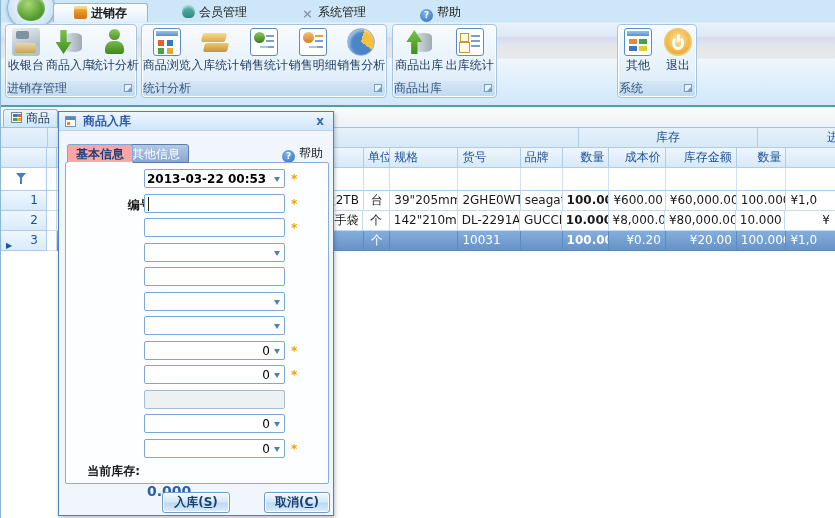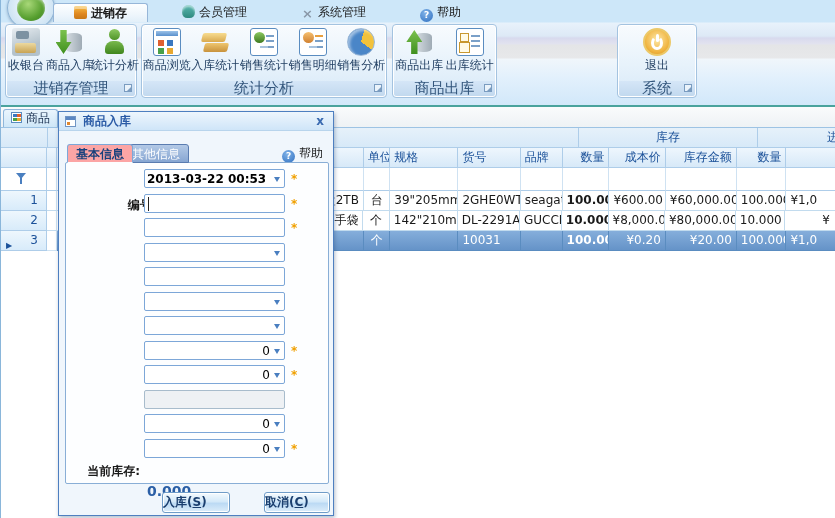--- a/index.html
+++ b/index.html
@@ -22,21 +22,21 @@
   .tic-sys{background:none;color:#8a98a8;font-weight:bold;font-size:13px;line-height:13px;text-align:center;}
   .qcirc{display:inline-block;width:13px;height:13px;margin-right:4px;vertical-align:-2px;border-radius:50%;
     background:radial-gradient(circle at 40% 30%,#7fb2e8,#2f6fc0);color:#fff;font-size:9px;font-weight:bold;line-height:13px;text-align:center;}
   .rbody{position:absolute;left:0;top:23px;width:835px;height:77px;}
   .rgroup{position:absolute;top:1px;height:74px;border:1px solid #a4c3e0;border-radius:4px;
     background:linear-gradient(180deg,#f8fbfe,#e7f2fb 55%,#d7e9f8);box-shadow:inset 0 0 0 1px #fff;}
   .rbtns{position:absolute;left:0;right:0;top:1px;height:56px;display:flex;justify-content:space-evenly;align-items:flex-start;}
   .rbtn{text-align:center;padding-top:2px;min-width:40px;cursor:default;}
   .rlabel{font-size:12px;color:#1c3a5e;white-space:nowrap;margin-top:1px;}
   .gband{position:absolute;left:1px;right:1px;bottom:1px;height:15px;border-radius:0 0 3px 3px;
-    background:linear-gradient(#d5e6f7,#c2d9ef);font-size:15px;color:#33567c;text-align:center;line-height:15px;}
+    background:linear-gradient(#d5e6f7,#c2d9ef);font-size:12px;color:#33567c;text-align:left;line-height:15px;}
   .launcher{position:absolute;right:3px;top:3px;width:8px;height:8px;border:1px solid #7a9cc0;background:#eaf3fb;}
   .launcher::after{content:"";position:absolute;right:0;bottom:0;width:0;height:0;border-left:4px solid transparent;border-bottom:4px solid #7a9cc0;}
   .dda-sm{width:0;height:0;border:3px solid transparent;border-top:4px solid #3c5a78;display:inline-block;margin-top:2px;}
 
   
   .i28{position:relative;width:28px;height:28px;margin:0 auto;}
   .ic-cashier{background:linear-gradient(160deg,#e9eef2,#b3c2cc 65%);border-radius:3px;}
   .ic-cashier::before{content:"";position:absolute;left:4px;top:3px;width:13px;height:8px;background:#7d92a2;border-radius:2px;}
   .ic-cashier::after{content:"";position:absolute;left:3px;bottom:3px;width:21px;height:10px;background:linear-gradient(#ecd9a0,#c9a455);border-radius:2px;}
   .ic-db::before{content:"";position:absolute;right:1px;top:5px;width:17px;height:19px;background:linear-gradient(90deg,#d8dfe4,#9fabb5);border-radius:45%/20%;}
@@ -129,21 +129,21 @@
   .fbox input{position:absolute;left:2px;top:1px;width:120px;height:15px;border:none;outline:none;background:transparent;font-size:12px;padding:0;}
   .fbox input.num{left:auto;right:14px;text-align:right;width:110px;}
   .fbox input.dtv{font-weight:bold;width:118px;}
   .fbox.dis{background:#eef1f4;border-color:#a8bccc;}
   .dda{position:absolute;right:4px;top:7px;width:0;height:0;border:3px solid transparent;border-top:5px solid #4a7fc0;}
   .caret{position:absolute;left:3px;top:2px;width:1px;height:14px;background:#222;}
   .req{position:absolute;left:232px;top:3px;color:#f0a000;font-weight:bold;font-size:12px;}
   .stockrow{position:absolute;left:0;top:348px;width:276px;height:20px;}
   .stockval{position:absolute;left:88px;top:3px;font-size:14px;font-weight:bold;color:#2b5fa6;margin-top:20px;}
   .dbtn{position:absolute;top:380px;height:21px;border:1px solid #6f9cc8;border-radius:3px;font-size:12px;font-weight:bold;color:#1a3e6e;
-    background:linear-gradient(#f4fafe 0%,#d4e9f9 45%,#bcdaf4 55%,#dcedfa 100%);text-align:left;line-height:19px;cursor:default;box-shadow:inset 0 0 0 1px #fff;}
+    background:linear-gradient(#f4fafe 0%,#d4e9f9 45%,#bcdaf4 55%,#dcedfa 100%);text-align:center;line-height:19px;cursor:default;box-shadow:inset 0 0 0 1px #fff;}
   .dbtn u{text-decoration:underline;}
   .btn-in{left:103px;width:68px;}
   .btn-cancel{left:205px;width:66px;}
 </style>
 </head>
 <body>
 
 <div class="app">
 
   <div class="ribbon">
@@ -210,20 +210,21 @@
               <div class="i28 ic-card ic-check"></div>
               <div class="rlabel">出库统计</div>
             </div>
         </div>
         <div class="gband"><span>商品出库</span><span class="launcher"></span></div>
       </div>
 
 
       <div class="rgroup" style="left:616px;width:80px;">
         <div class="rbtns">
+          <div class="rbtn"><div class="i28 ic-card ic-other"></div><div class="rlabel">其他</div><span class="dda-sm"></span></div>
           <div class="rbtn">
               <div class="i28 ic-exit"></div>
               <div class="rlabel">退出</div>
             </div>
         </div>
         <div class="gband"><span>系统</span><span class="launcher"></span></div>
       </div>
     </div>
   </div>
 

